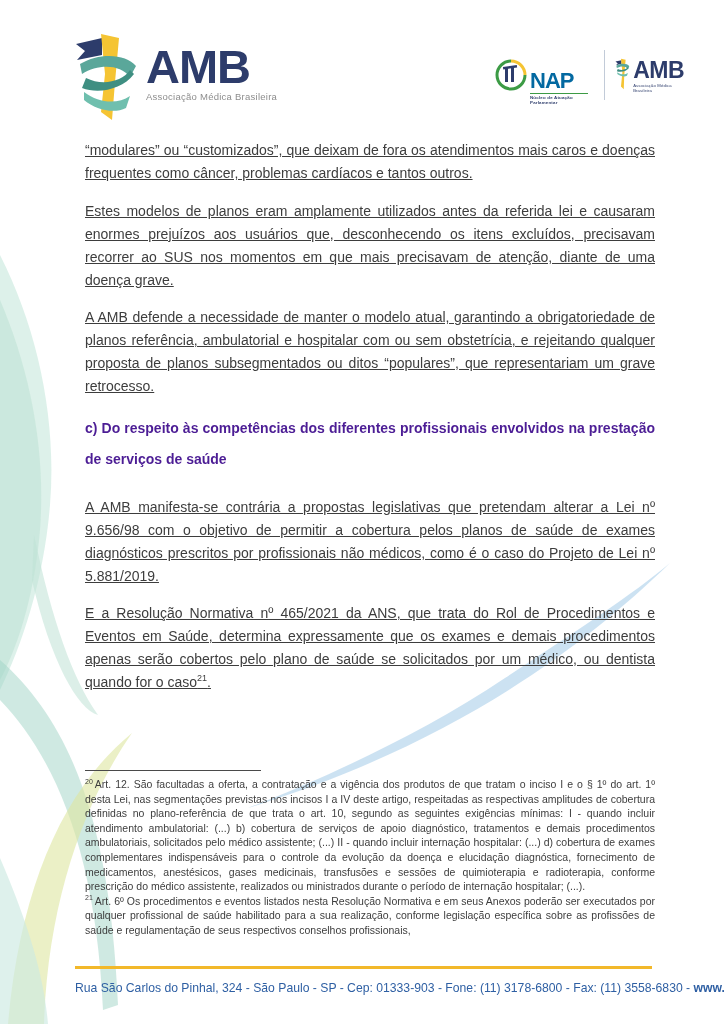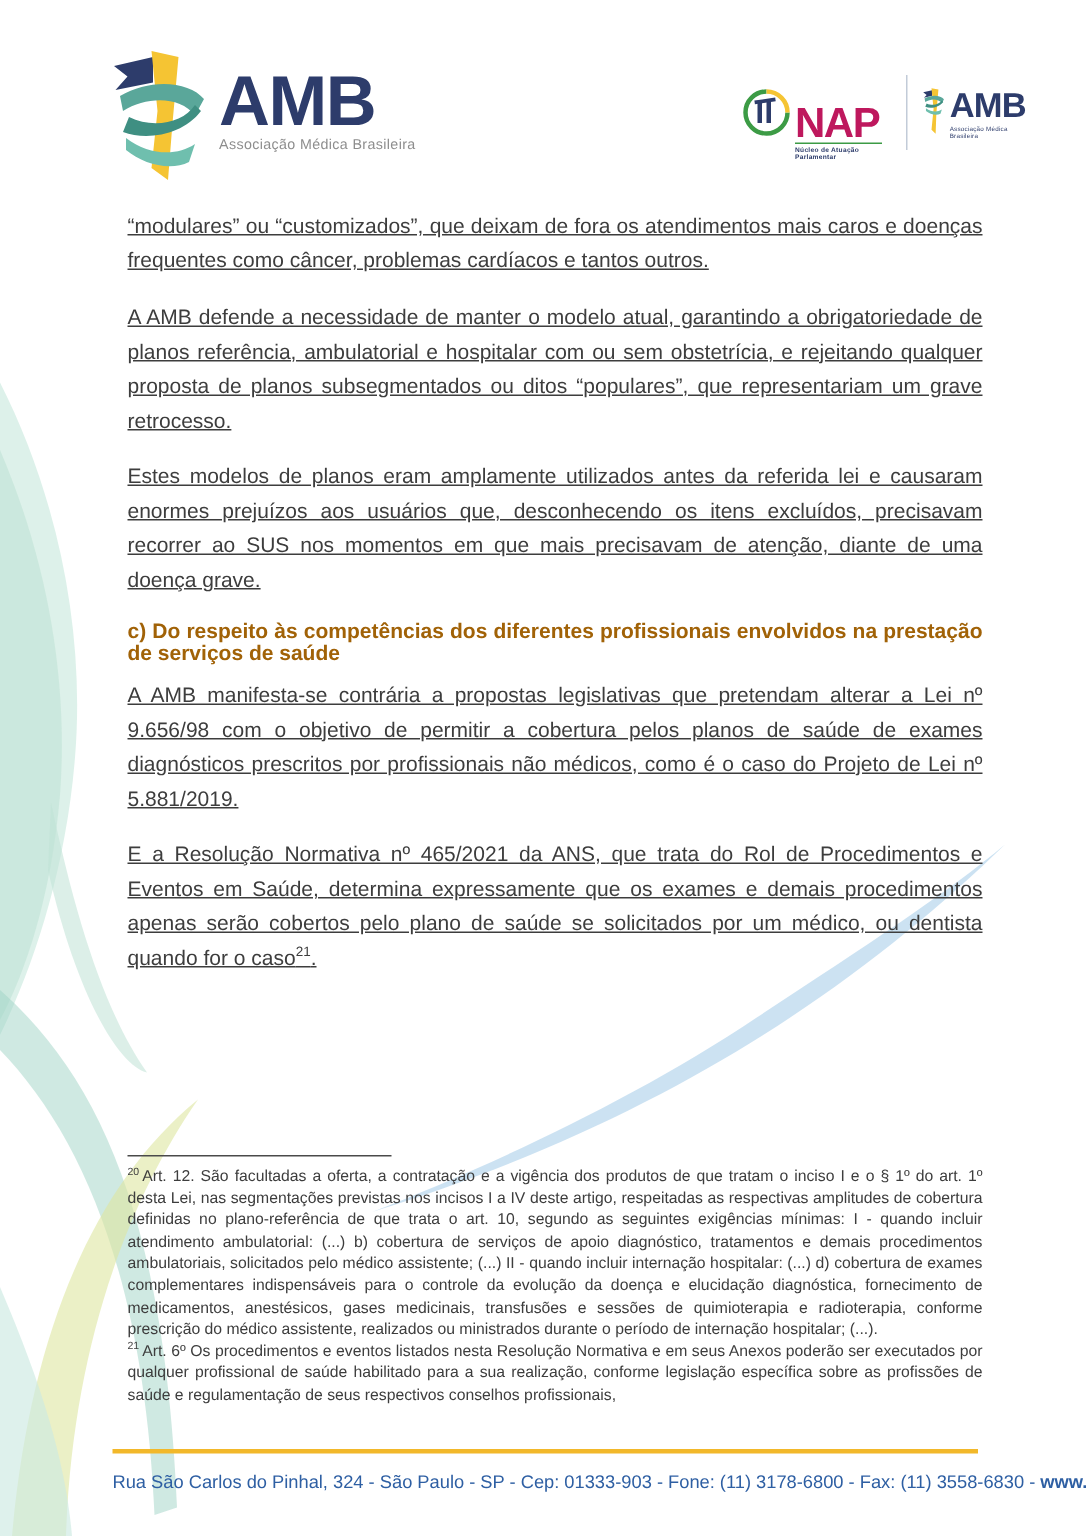--- a/index.html
+++ b/index.html
@@ -16,31 +16,31 @@
   .watermark{position:absolute;left:0;top:0;width:724px;height:1024px;z-index:0;pointer-events:none;}
   
   .header{position:absolute;left:0;top:0;width:612px;height:135px;z-index:2;}
   .logo-main{position:absolute;left:74px;top:34px;display:flex;align-items:flex-start;}
   .logo-main .lm-text{margin-left:6px;margin-top:14px;}
   .lm-acronym{font-size:47px;font-weight:700;color:#2d3c6b;line-height:0.82;letter-spacing:-1px;}
   .lm-subtitle{font-size:9.5px;color:#8d8d8d;letter-spacing:0.25px;margin-top:4px;}
   .logo-right{position:absolute;left:495px;top:50px;height:50px;display:flex;align-items:center;z-index:2;}
   .nap{display:flex;align-items:center;}
   .nap-text{margin-left:3px;display:flex;flex-direction:column;}
-  .nap-acronym{font-size:28px;font-weight:700;color:#be185d;line-height:0.85;letter-spacing:-1px;margin-top:27px;}
+  .nap-acronym{font-size:22px;font-weight:700;color:#0369a1;line-height:0.85;letter-spacing:-1px;margin-top:27px;}
   .nap-subtitle{font-size:4.4px;color:#2d3c6b;font-weight:700;margin-top:2px;letter-spacing:0.2px;border-top:1.5px solid #3c9b45;padding-top:1px;width:58px;}
   .hdr-divider{width:1px;height:50px;background:#c2cbd8;margin:0 10px 0 16px;}
   .amb-small{display:flex;align-items:flex-start;}
   .as-text{margin-left:3px;margin-top:4px;}
   .as-acronym{font-size:23px;font-weight:700;color:#2d3c6b;line-height:0.85;letter-spacing:-0.5px;}
   .as-subtitle{font-size:4.2px;color:#2d3c6b;margin-top:2px;letter-spacing:0.15px;}
   
   .content{position:absolute;left:85px;top:139px;width:570px;z-index:1;}
   .para{font-size:14px;line-height:23px;text-align:justify;margin:0 0 14.5px 0;text-decoration:underline;}
-  .heading{font-size:14px;line-height:15px;text-align:justify;font-weight:700;color:#a16207;margin:9px 0 9px 0;}
+  .heading{font-size:14px;line-height:31px;text-align:justify;font-weight:700;color:#4c1d95;margin:9px 0 21px 0;}
   sup.ref{font-size:9px;line-height:0;vertical-align:super;}
   
   .footnotes{position:absolute;left:85px;top:770px;width:570px;z-index:1;}
   .fn-sep{width:176px;border-top:1.4px solid #4a4a4a;margin-bottom:6px;}
   .fn{font-size:10.5px;line-height:14.6px;text-align:justify;margin:0;color:#3d3d3d;}
   .fn sup{font-size:7px;line-height:0;vertical-align:super;margin-right:2px;}
   
   .footer{position:absolute;left:0;top:0;width:724px;z-index:2;}
   .footer-rule{position:absolute;left:75px;top:966px;width:577px;height:2.5px;background:#f2b82a;}
   .footer-text{position:absolute;left:75px;top:981px;width:577px;text-align:center;font-size:12.2px;color:#2e5fa3;white-space:nowrap;}
@@ -108,22 +108,22 @@
         <div class="as-text">
           <div class="as-acronym">AMB</div>
           <div class="as-subtitle">Associação Médica Brasileira</div>
         </div>
       </div>
     </div>
   </div>
 
   <div class="content">
     <p class="para">“modulares” ou “customizados”, que deixam de fora os atendimentos mais caros e doenças frequentes como câncer, problemas cardíacos e tantos outros.</p>
+    <p class="para">Estes modelos de planos eram amplamente utilizados antes da referida lei e causaram enormes prejuízos aos usuários que, desconhecendo os itens excluídos, precisavam recorrer ao SUS nos momentos em que mais precisavam de atenção, diante de uma doença grave.</p>
     <p class="para">A AMB defende a necessidade de manter o modelo atual, garantindo a obrigatoriedade de planos referência, ambulatorial e hospitalar com ou sem obstetrícia, e rejeitando qualquer proposta de planos subsegmentados ou ditos “populares”, que representariam um grave retrocesso.</p>
-    <p class="para">Estes modelos de planos eram amplamente utilizados antes da referida lei e causaram enormes prejuízos aos usuários que, desconhecendo os itens excluídos, precisavam recorrer ao SUS nos momentos em que mais precisavam de atenção, diante de uma doença grave.</p>
     <p class="heading">c) Do respeito às competências dos diferentes profissionais envolvidos na prestação de serviços de saúde</p>
     <p class="para">A AMB manifesta-se contrária a propostas legislativas que pretendam alterar a Lei nº 9.656/98 com o objetivo de permitir a cobertura pelos planos de saúde de exames diagnósticos prescritos por profissionais não médicos, como é o caso do Projeto de Lei nº 5.881/2019.</p>
     <p class="para"><span>E a Resolução Normativa nº 465/2021 da ANS, que trata do Rol de Procedimentos e Eventos em Saúde, determina expressamente que os exames e demais procedimentos apenas serão cobertos pelo plano de saúde se solicitados por um médico, ou dentista quando for o caso</span><sup class="ref">21</sup><span>.</span></p>
   </div>
 
   <div class="footnotes">
     <div class="fn-sep"></div>
     <p class="fn"><sup>20</sup><span>Art. 12. São facultadas a oferta, a contratação e a vigência dos produtos de que tratam o inciso I e o § 1º do art. 1º desta Lei, nas segmentações previstas nos incisos I a IV deste artigo, respeitadas as respectivas amplitudes de cobertura definidas no plano-referência de que trata o art. 10, segundo as seguintes exigências mínimas: I - quando incluir atendimento ambulatorial: (...) b) cobertura de serviços de apoio diagnóstico, tratamentos e demais procedimentos ambulatoriais, solicitados pelo médico assistente; (...)  II - quando incluir internação hospitalar: (...)  d) cobertura de exames complementares indispensáveis para o controle da evolução da doença e elucidação diagnóstica, fornecimento de medicamentos, anestésicos, gases medicinais, transfusões e sessões de quimioterapia e radioterapia, conforme prescrição do médico assistente, realizados ou ministrados durante o período de internação hospitalar; (...).</span></p>
     <p class="fn"><sup>21</sup><span>Art. 6º Os procedimentos e eventos listados nesta Resolução Normativa e em seus Anexos poderão ser executados por qualquer profissional de saúde habilitado para a sua realização, conforme legislação específica sobre as profissões de saúde e regulamentação de seus respectivos conselhos profissionais,</span></p>
   </div>

